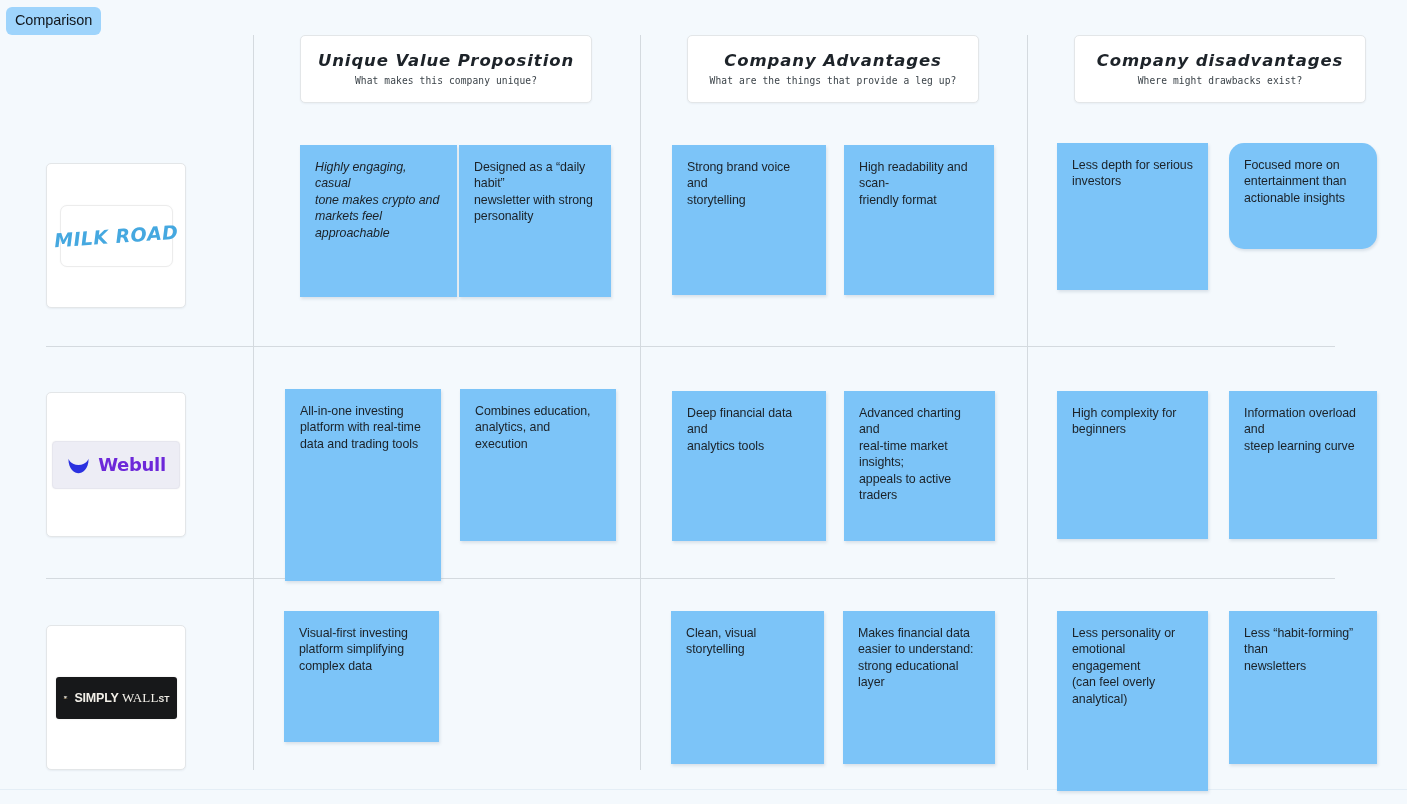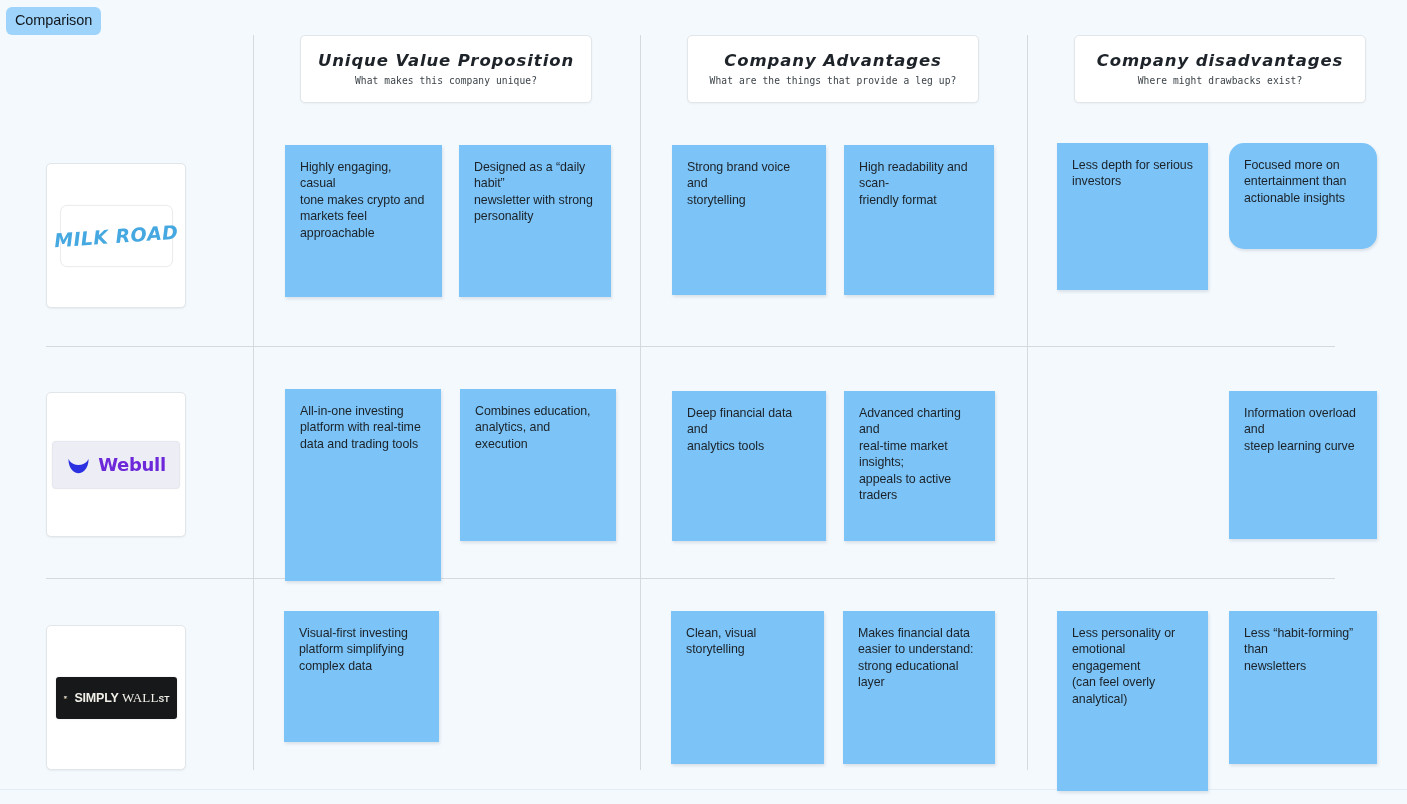--- a/index.html
+++ b/index.html
@@ -216,21 +216,21 @@
     <div class="ch-title">Company disadvantages</div>
     <div class="ch-sub">Where might drawbacks exist?</div>
   </div>
 
   <div class="logo-card" style="top:163px;">
     <div class="logo-milkroad">
       <span class="mr-text">MILK ROAD</span>
     </div>
   </div>
 
-  <div class="note" style="left:285px; top:145px; width:157px; height:152px;">
+  <div class="note" style="left:300px; top:145px; width:157px; height:152px;font-style:italic;">
     <div class="note-text">Highly engaging, casual
 tone makes crypto and
 markets feel approachable</div>
   </div>
   <div class="note" style="left:459px; top:145px; width:152px; height:152px;">
     <div class="note-text">Designed as a “daily habit”
 newsletter with strong
 personality</div>
   </div>
 
@@ -275,20 +275,24 @@
   <div class="note" style="left:672px; top:391px; width:154px; height:150px;">
     <div class="note-text">Deep financial data and
 analytics tools</div>
   </div>
   <div class="note" style="left:844px; top:391px; width:151px; height:150px;">
     <div class="note-text">Advanced charting and
 real-time market insights;
 appeals to active traders</div>
   </div>
 
+  <div class="note" style="left:1057px; top:391px; width:151px; height:148px;">
+    <div class="note-text">High complexity for
+beginners</div>
+  </div>
   <div class="note" style="left:1229px; top:391px; width:148px; height:148px;">
     <div class="note-text">Information overload and
 steep learning curve</div>
   </div>
 
   <div class="logo-card" style="top:625px;">
     <div class="logo-sws">
       <svg class="sws-mark" viewBox="0 0 30 24">
         <path d="M4 5 C4 5 6 3 8 4 C9 2.5 11 2 12.5 3 C14 2 16.5 2.5 17.5 4.5 C19.5 3.5 22 5 22 5 C22 5 20 7 18 7.5 C18.5 10 17 12.5 14 13 C11 13.5 8.5 12 8 9.5 C6 9 4 7 4 5 Z" fill="#f0ece1"></path>
         <path d="M3.5 14.5 C7 13.5 11 13.8 14 14.8 C17 15.8 20 16.2 22.5 15.5 L23 17 C20 18 16.5 17.6 13.5 16.6 C10.5 15.6 7 15.4 4 16.2 Z" fill="#d9b77c"></path>

